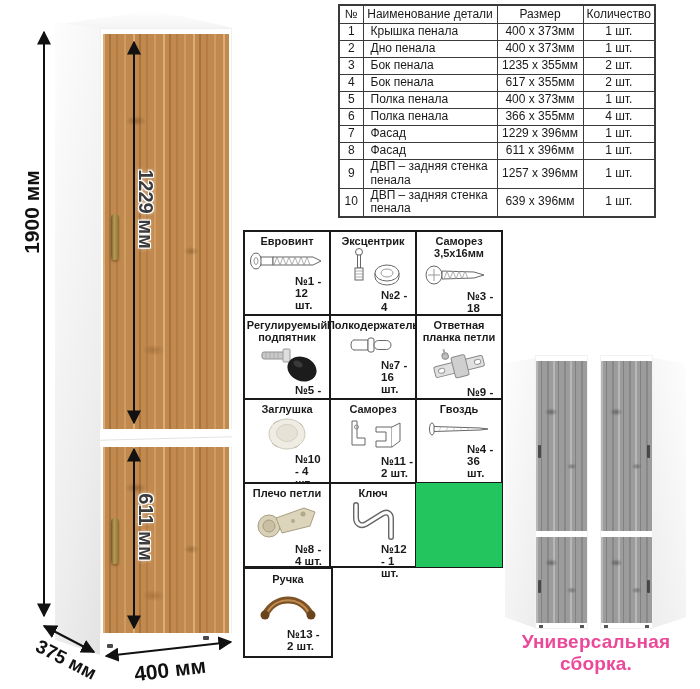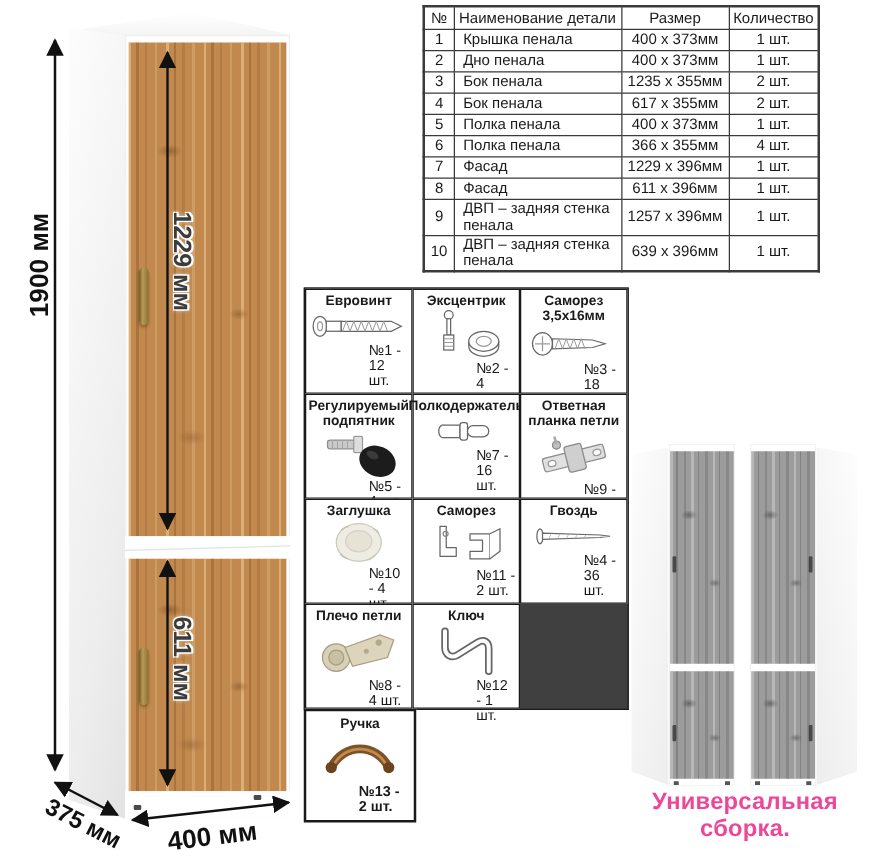--- a/index.html
+++ b/index.html
@@ -60,25 +60,25 @@
   .parts{position:absolute;left:338px;top:4px;border-collapse:collapse;table-layout:fixed;
     font-size:12px;border:2px solid #3a3a3a;background:#fff;}
   .parts th,.parts td{border:1px solid #3a3a3a;padding:0 3px;text-align:center;
     height:16px;line-height:1.15;overflow:hidden;}
   .parts th{font-weight:normal;height:17px;}
   .parts td.tl{text-align:left;padding-left:7px;}
 
   
   .hw-grid{position:absolute;left:243px;top:230px;display:grid;
     grid-template-columns:repeat(3,86px);grid-template-rows:repeat(4,84px);
-    border:1px solid #1a1a1a;background:#404040;grid-gap:0;}
+    border:1px solid #1a1a1a;background:#22c55e;grid-gap:0;}
   .hw-cell{background:#fff;border:1px solid #1a1a1a;display:flex;flex-direction:column;
     align-items:center;justify-content:space-between;padding:3px 2px;box-sizing:border-box;}
   .hw-cell .hw-name{font-weight:bold;font-size:11px;line-height:1.12;text-align:center;}
-  .hw-cell .hw-count{font-weight:normal;font-size:11.5px;margin-left:48px;}
+  .hw-cell .hw-count{font-weight:bold;font-size:11.5px;margin-left:48px;}
   .hw-cell .hw-icon{flex:1;display:flex;align-items:center;justify-content:center;}
   .hw-single{position:absolute;left:243px;top:567px;width:90px;height:91px;
     border:2px solid #1a1a1a;background:#fff;display:flex;flex-direction:column;
     align-items:center;justify-content:space-between;padding:4px 2px;box-sizing:border-box;}
   .hw-single .hw-name{font-weight:bold;font-size:11px;}
   .hw-single .hw-count{font-weight:bold;font-size:11.5px;padding-left:40px;}
 
   
   .mini-side-l{left:505px;top:358px;width:30px;height:270px;
     background:linear-gradient(100deg,#fdfdfd,#ededed);

